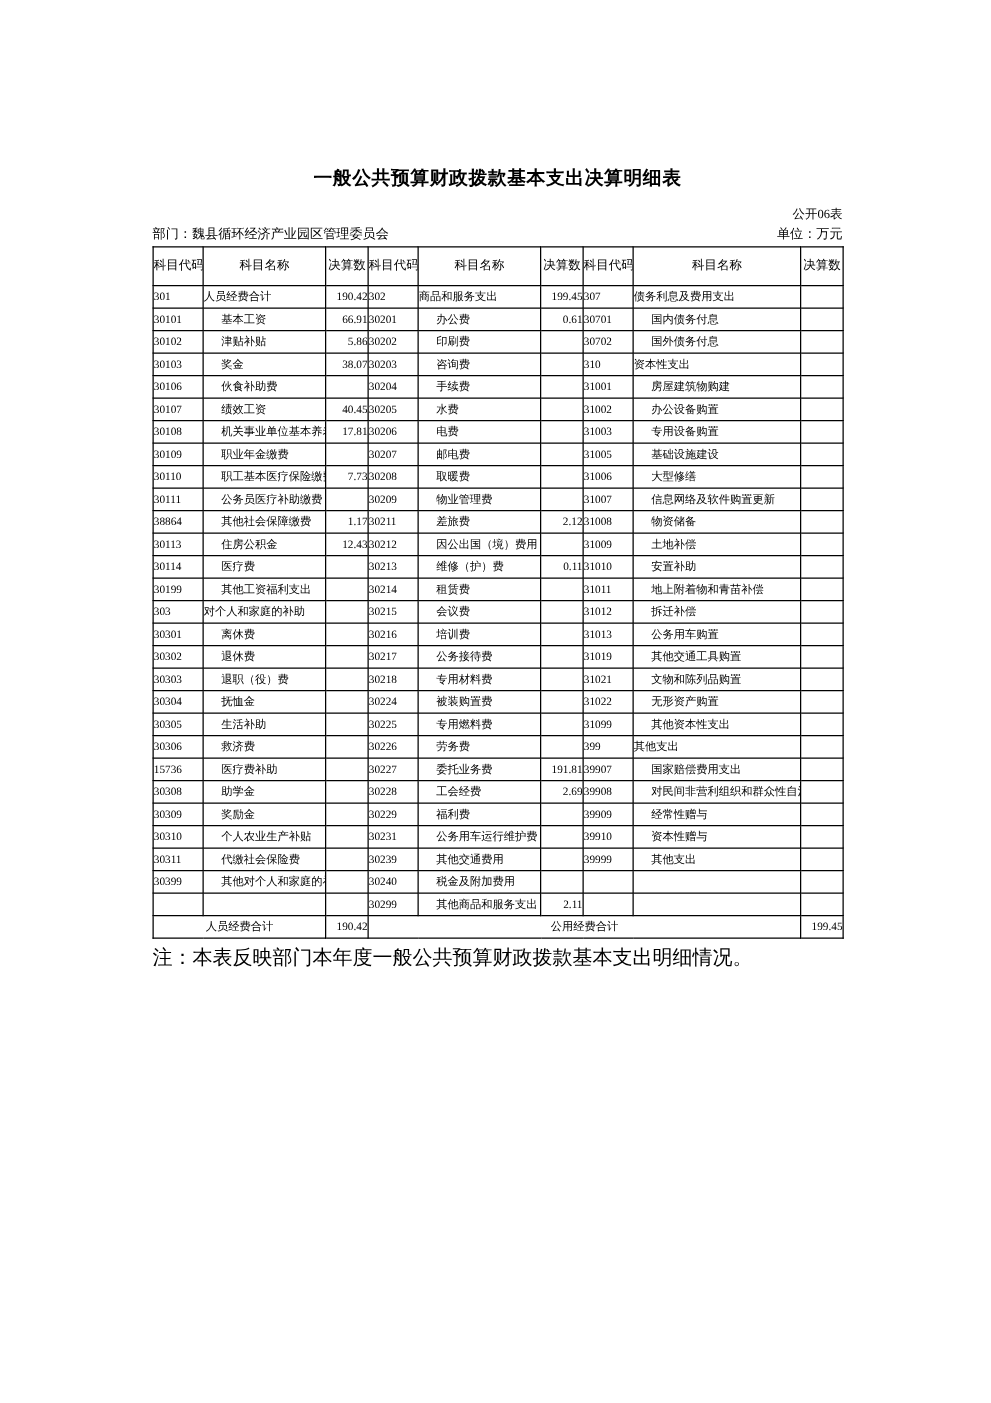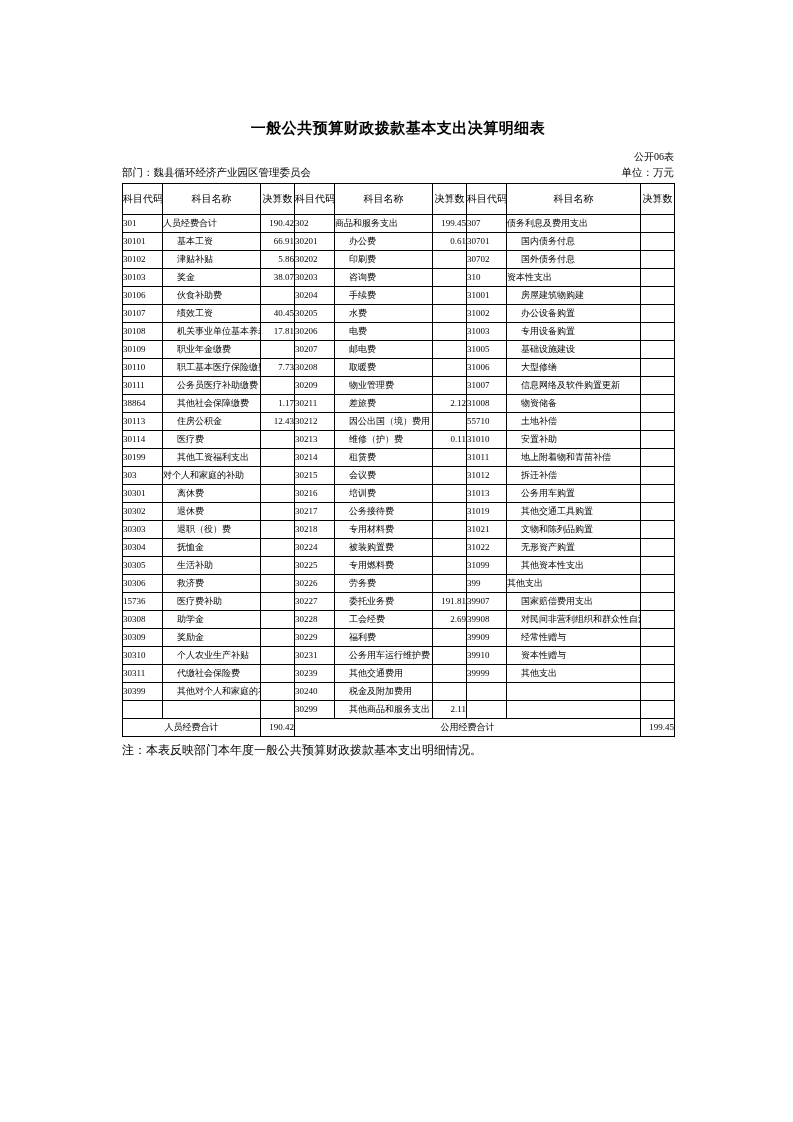--- a/index.html
+++ b/index.html
@@ -17,21 +17,21 @@
   .page {
     position: absolute;
     left: 0; top: 0;
     width: 793px;
     height: 1122px;
     box-sizing: border-box;
   }
   .sheet {
     position: absolute;
     left: 122px;
-    top: 105px;
+    top: 119px;
     width: 552px;
   }
   .doc-title {
     text-align: center;
     font-size: 15px;
     font-weight: bold;
     letter-spacing: 0.5px;
     margin: 0 0 12px 0;
     padding-top: 14px;
   }
@@ -69,21 +69,21 @@
     font-size: 10px;
     height: 30px;
     line-height: 30px;
   }
   .c-code { padding-left: 3px; text-align: left; }
   .c-name { padding-left: 6px; text-align: left; }
   .c-name.indent { padding-left: 14px; }
   .c-num { padding-right: 4px; text-align: right; }
   .total-label { text-align: center; }
   .note {
-    font-size: 12px;
+    font-size: 16px;
     margin-top: 5px;
   }
   
   col.w-code { width: 40px; }
   col.w-name1 { width: 98px; }
   col.w-num { width: 34px; }
   col.w-code2 { width: 40px; }
   col.w-name2 { width: 98px; }
   col.w-num2 { width: 34px; }
   col.w-code3 { width: 40px; }
@@ -254,21 +254,21 @@
             <td class="c-name indent">物资储备</td>
             <td class="c-num"></td>
           </tr>
           <tr>
             <td class="c-code">30113</td>
             <td class="c-name indent">住房公积金</td>
             <td class="c-num">12.43</td>
             <td class="c-code">30212</td>
             <td class="c-name indent">因公出国（境）费用</td>
             <td class="c-num"></td>
-            <td class="c-code">55710</td>
+            <td class="c-code">31009</td>
             <td class="c-name indent">土地补偿</td>
             <td class="c-num"></td>
           </tr>
           <tr>
             <td class="c-code">30114</td>
             <td class="c-name indent">医疗费</td>
             <td class="c-num"></td>
             <td class="c-code">30213</td>
             <td class="c-name indent">维修（护）费</td>
             <td class="c-num">0.11</td>

